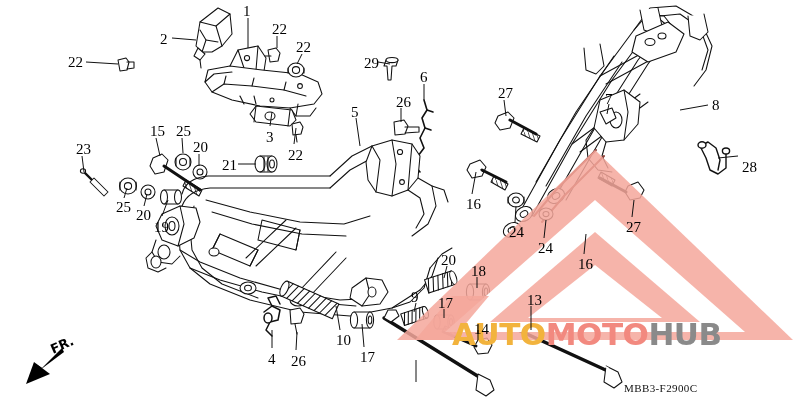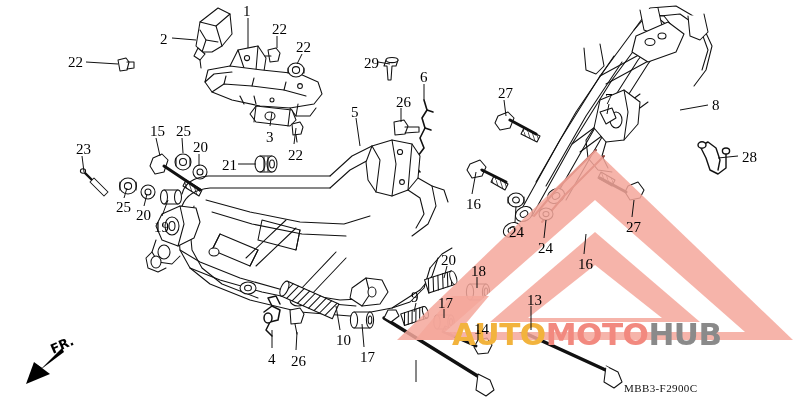--- a/index.html
+++ b/index.html
@@ -529,21 +529,21 @@
       <div class="callout" style="left: 136px; top: 208px;">20</div>
       <div class="callout" style="left: 154px; top: 220px;">19</div>
       <div class="callout" style="left: 466px; top: 197px;">16</div>
       <div class="callout" style="left: 498px; top: 86px;">27</div>
       <div class="callout" style="left: 509px; top: 225px;">24</div>
       <div class="callout" style="left: 538px; top: 241px;">24</div>
       <div class="callout" style="left: 578px; top: 257px;">16</div>
       <div class="callout" style="left: 626px; top: 220px;">27</div>
       <div class="callout" style="left: 605px; top: 92px;">7</div>
       <div class="callout" style="left: 712px; top: 98px;">8</div>
-      <div class="callout" style="left: 742px; top: 150px;">28</div>
+      <div class="callout" style="left: 742px; top: 160px;">28</div>
       <div class="callout" style="left: 441px; top: 253px;">20</div>
       <div class="callout" style="left: 471px; top: 264px; text-align: right;">18</div>
       <div class="callout" style="left: 411px; top: 290px;">9</div>
       <div class="callout" style="left: 438px; top: 296px;">17</div>
       <div class="callout" style="left: 474px; top: 322px;">14</div>
       <div class="callout" style="left: 336px; top: 333px;">10</div>
       <div class="callout" style="left: 360px; top: 350px;">17</div>
       <div class="callout" style="left: 268px; top: 352px;">4</div>
       <div class="callout" style="left: 291px; top: 354px;">26</div>
       <div class="callout" style="left: 412px; top: 384px; margin-top: 44px;">12</div>

